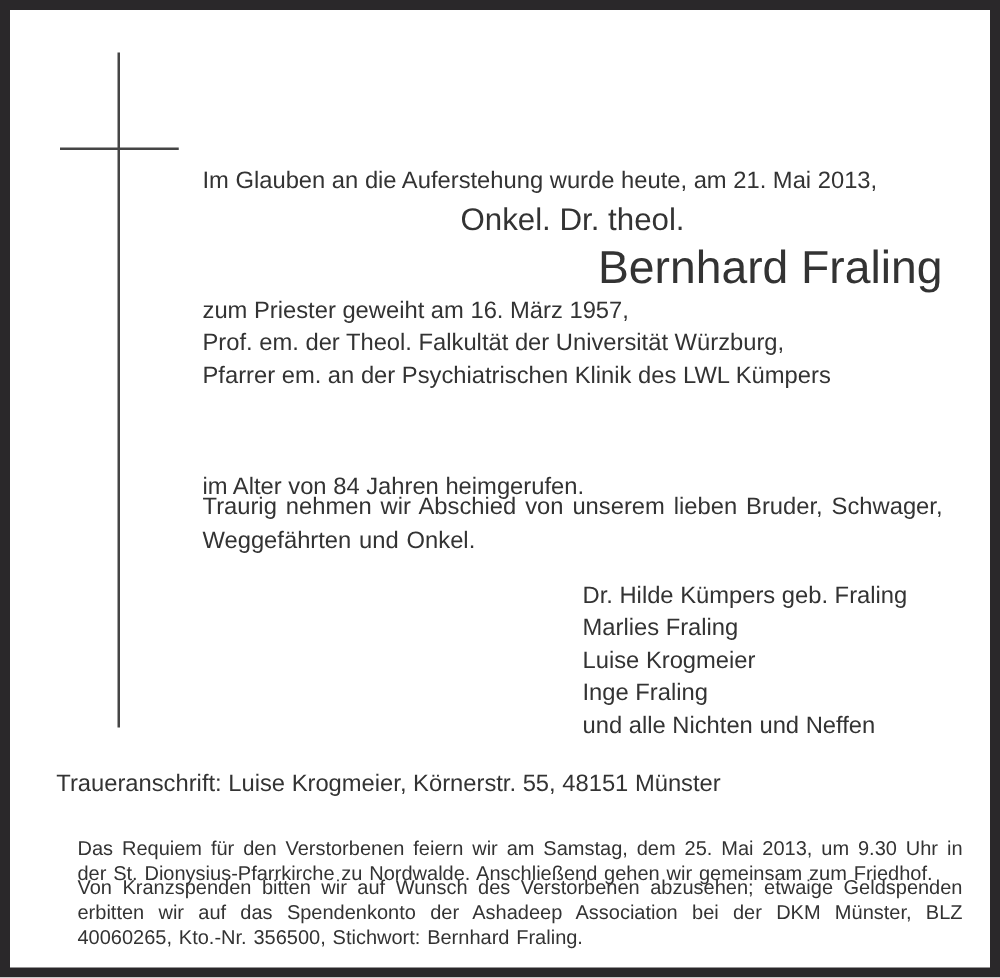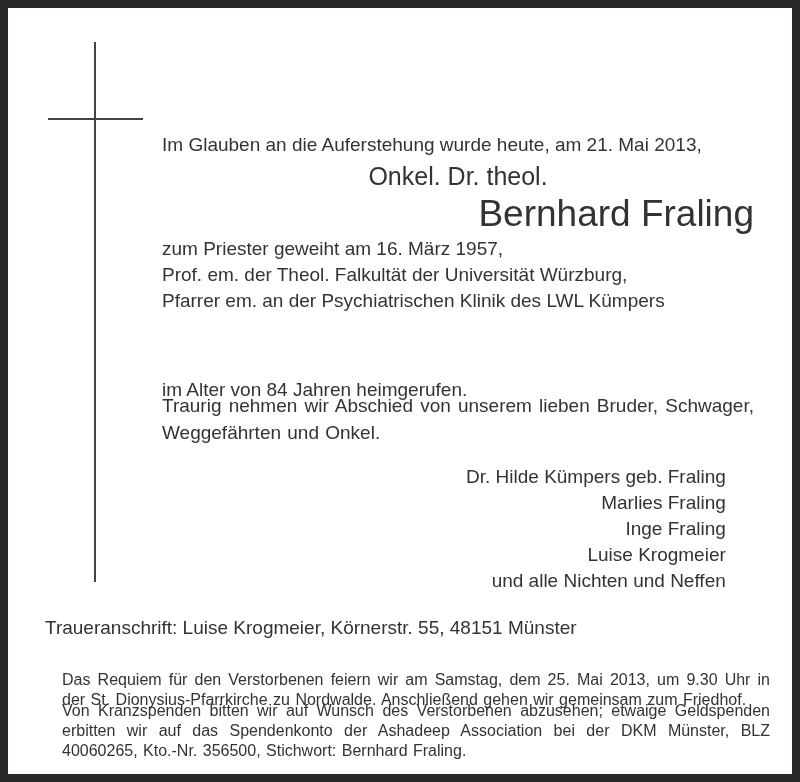--- a/index.html
+++ b/index.html
@@ -100,21 +100,20 @@
     text-align: justify;
     word-spacing: 1px;
   }
   .mourners {
     position: absolute;
     left: 458px;
     top: 456px;
     font-size: 19px;
     line-height: 26px;
     white-space: nowrap;
-    text-align: right;
   }
   .address {
     position: absolute;
     left: 37px;
     top: 609px;
     font-size: 19px;
     white-space: nowrap;
   }
   .para {
     position: absolute;
@@ -152,22 +151,22 @@
     <div>Pfarrer em. an der Psychiatrischen Klinik des LWL Kümpers</div>
   </div>
 
   <div class="age-line">im Alter von 84 Jahren heimgerufen.</div>
 
   <div class="mourning">Traurig nehmen wir Abschied von unserem lieben Bruder, Schwager, Weggefährten und Onkel.</div>
 
   <div class="mourners">
     <div>Dr. Hilde Kümpers geb. Fraling</div>
     <div>Marlies Fraling</div>
+    <div>Luise Krogmeier</div>
     <div>Inge Fraling</div>
-    <div>Luise Krogmeier</div>
     <div>und alle Nichten und Neffen</div>
   </div>
 
   <div class="address">Traueranschrift: Luise Krogmeier, Körnerstr. 55, 48151 Münster</div>
 
   <p class="para requiem">Das Requiem für den Verstorbenen feiern wir am Samstag, dem 25. Mai 2013, um 9.30 Uhr in der St. Dionysius-Pfarrkirche zu Nordwalde. Anschließend gehen wir gemeinsam zum Friedhof.</p>
 
   <p class="para kranz">Von Kranzspenden bitten wir auf Wunsch des Verstorbenen abzusehen; etwaige Geldspenden erbitten wir auf das Spendenkonto der Ashadeep Association bei der DKM Münster, BLZ 40060265, Kto.-Nr. 356500, Stichwort: Bernhard Fraling.</p>
 
 </div>

